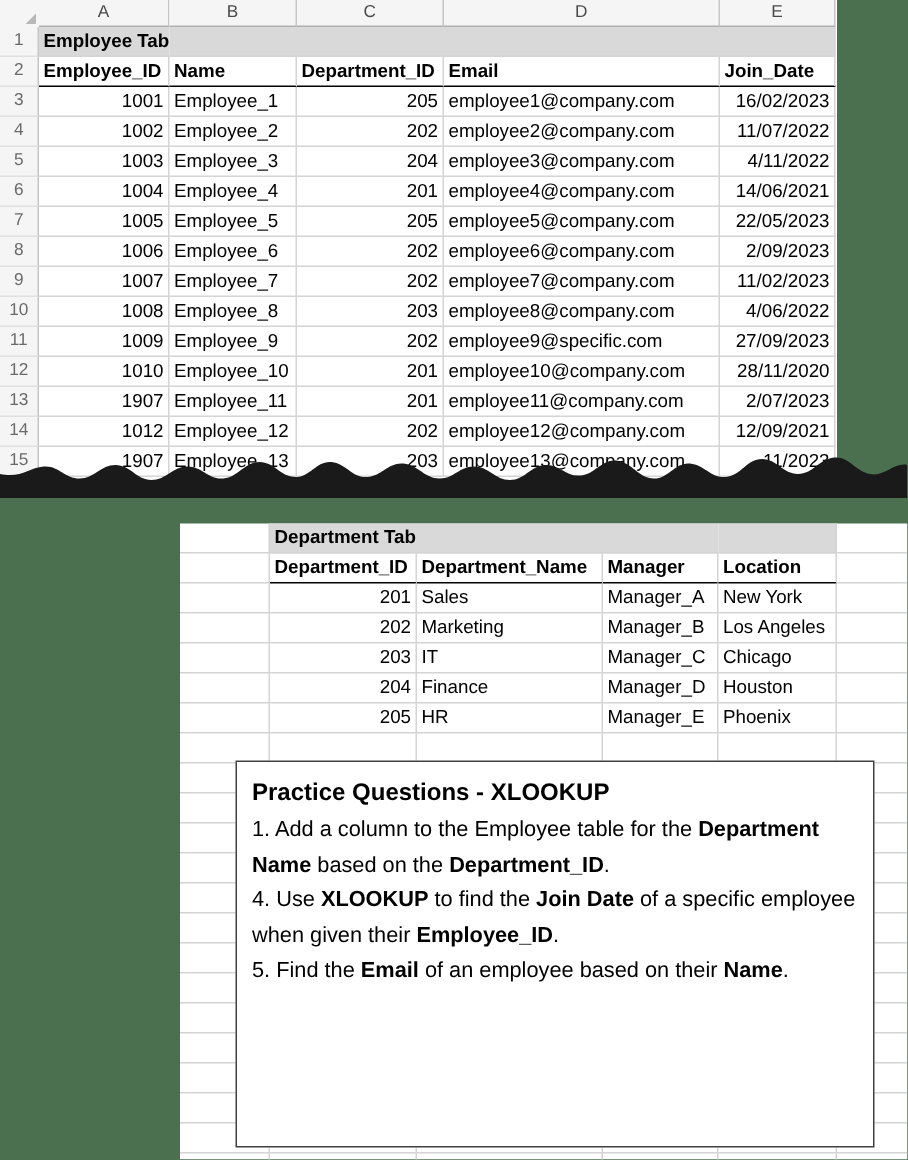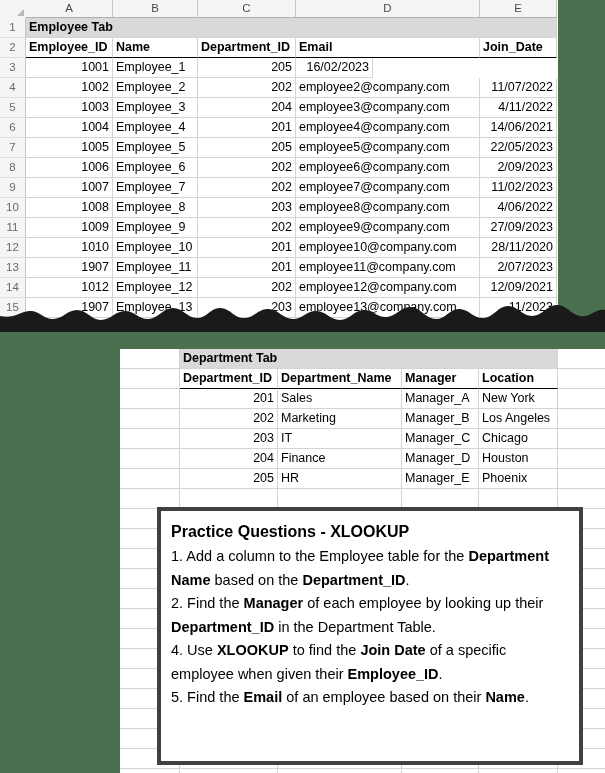--- a/index.html
+++ b/index.html
@@ -127,21 +127,21 @@
   .d-tail { width: 47px; flex: 0 0 47px; }
 
   
   #practice-box {
     position: absolute;
     left: 157px;
     top: 507px;
     width: 426px;
     height: 258px;
     background: #ffffff;
-    border: 4px solid #404040;
+    border: 1px solid #404040;
     box-sizing: border-box;
     padding: 8px 8px 0 10px;
     font-size: 14.5px;
     line-height: 23.5px;
   }
   #practice-box .q-title {
     font-weight: bold;
     font-size: 16px;
     line-height: 25px;
     display: block;
@@ -183,20 +183,21 @@
     <div class="cell bold thickbottom e-d">Email</div>
     <div class="cell bold thickbottom e-e">Join_Date</div>
   </div>
 
   <div id="employee-body">
       <div class="row">
         <div class="rowhdr">3</div>
         <div class="cell e-a num">1001</div>
         <div class="cell e-b ">Employee_1</div>
         <div class="cell e-c num">205</div>
+        <div class="cell e-d ">employee1@company.com</div>
         <div class="cell e-e num">16/02/2023</div>
       </div>
       <div class="row">
         <div class="rowhdr">4</div>
         <div class="cell e-a num">1002</div>
         <div class="cell e-b ">Employee_2</div>
         <div class="cell e-c num">202</div>
         <div class="cell e-d ">employee2@company.com</div>
         <div class="cell e-e num">11/07/2022</div>
       </div>
@@ -246,21 +247,21 @@
         <div class="cell e-b ">Employee_8</div>
         <div class="cell e-c num">203</div>
         <div class="cell e-d ">employee8@company.com</div>
         <div class="cell e-e num">4/06/2022</div>
       </div>
       <div class="row">
         <div class="rowhdr">11</div>
         <div class="cell e-a num">1009</div>
         <div class="cell e-b ">Employee_9</div>
         <div class="cell e-c num">202</div>
-        <div class="cell e-d ">employee9@company.com</div>
+        <div class="cell e-d ">employee9@specific.com</div>
         <div class="cell e-e num">27/09/2023</div>
       </div>
       <div class="row">
         <div class="rowhdr">12</div>
         <div class="cell e-a num">1010</div>
         <div class="cell e-b ">Employee_10</div>
         <div class="cell e-c num">201</div>
         <div class="cell e-d ">employee10@company.com</div>
         <div class="cell e-e num">28/11/2020</div>
       </div>
@@ -502,16 +503,15 @@
         <div class="cell blank d-c"></div>
         <div class="cell blank d-d"></div>
         <div class="cell blank d-tail" style="border-right: none;"></div>
       </div>
     </div>
 </div>
 
 <div id="practice-box">
   <span class="q-title">Practice Questions - XLOOKUP</span>
   <p><span>1. Add a column to the Employee table for the </span><b>Department Name</b><span> based on the </span><b>Department_ID</b><span>.</span></p>
-  <p><span>2. Find the </span><b>Manager</b><span> of each employee by looking up their </span><b>Department_ID</b><span> in the Department Table.</span></p>
   <p><span>4. Use </span><b>XLOOKUP</b><span> to find the </span><b>Join Date</b><span> of a specific employee when given their </span><b>Employee_ID</b><span>.</span></p>
   <p><span>5. Find the </span><b>Email</b><span> of an employee based on their </span><b>Name</b><span>.</span></p>
 </div>
 
 </body></html>

